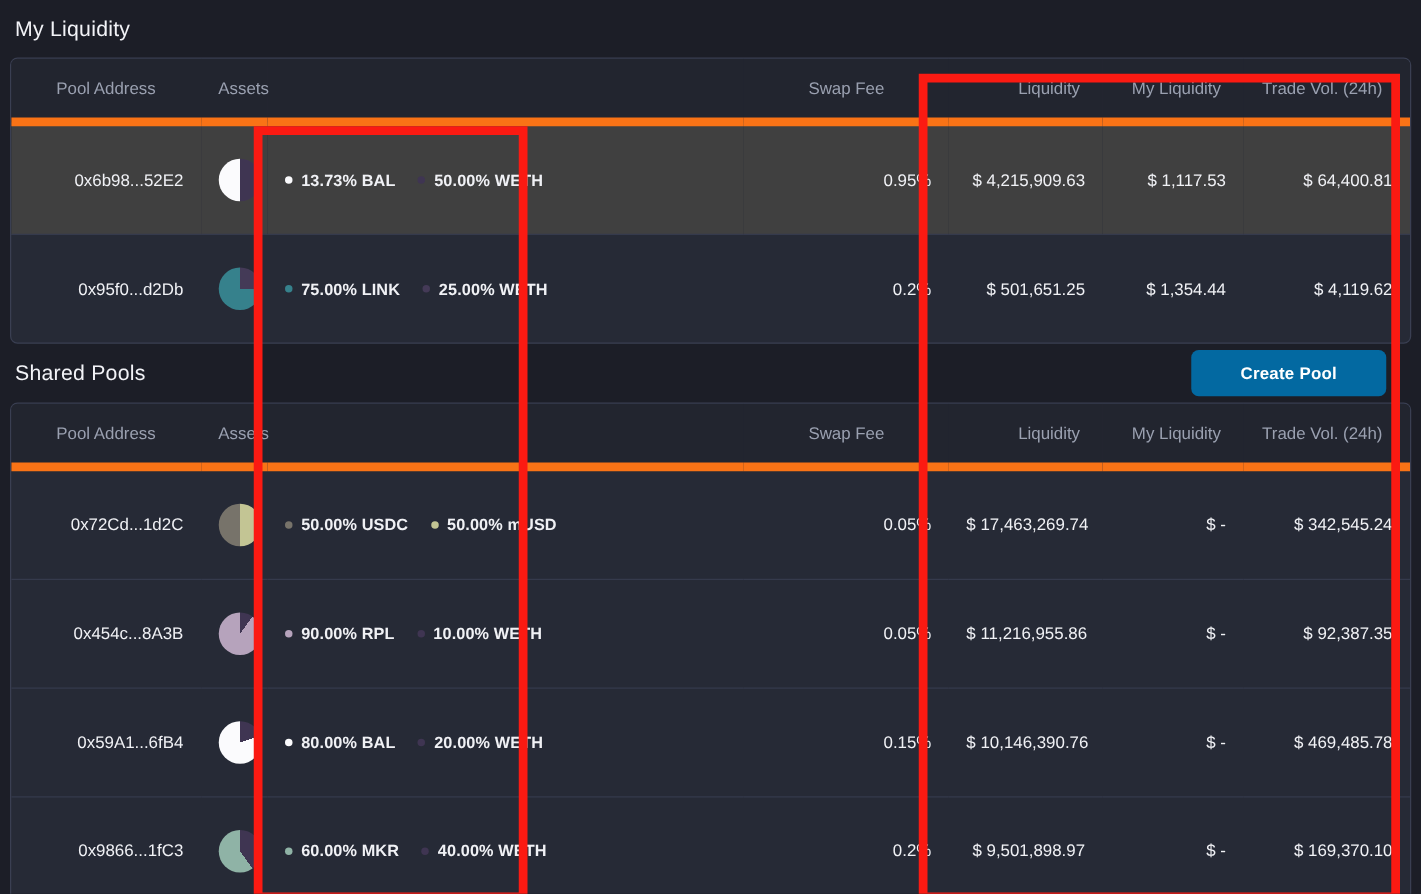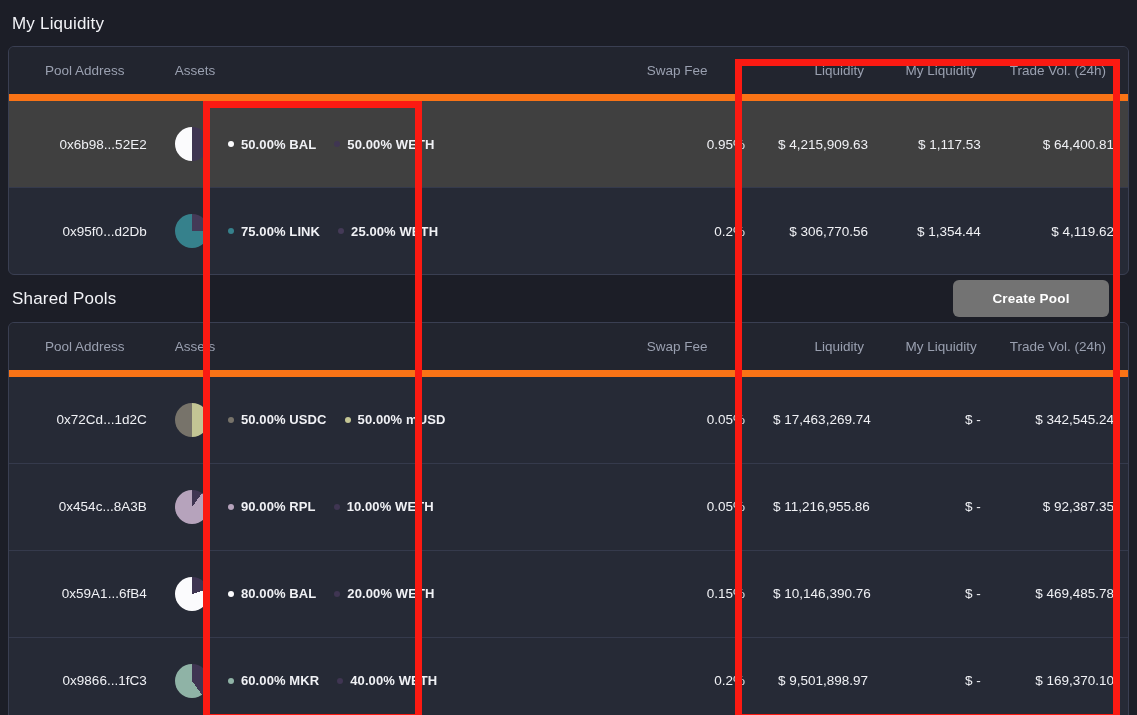--- a/index.html
+++ b/index.html
@@ -32,21 +32,21 @@
   }
 
   .section-head {
     display: flex;
     align-items: center;
     justify-content: space-between;
     padding-right: 20px;
   }
 
   .create-pool-btn {
-    background: #737373;
+    background: #0369a1;
     color: #ffffff;
     border: none;
     border-radius: 6px;
     font-family: "Liberation Sans", sans-serif;
     font-size: 13.5px;
     font-weight: 700;
     letter-spacing: .2px;
     padding: 11px 26px;
     min-width: 156px;
     cursor: pointer;
@@ -169,21 +169,21 @@
       <tbody id="my-liquidity-body">
           <tr class="row-highlight">
             <td class="col-addr">0x6b98...52E2</td>
             <td class="col-pie">
               <div class="pie" style="background: conic-gradient(rgb(63, 53, 82) 0%, rgb(63, 53, 82) 50%, rgb(251, 251, 253) 50%, rgb(251, 251, 253) 100%);"></div>
             </td>
             <td class="col-assets">
               <div class="assets-wrap">
                 <span class="asset-chip">
                   <span class="asset-dot" style="background: rgb(251, 251, 253);"></span>
-                  <span>50.00% BAL</span>
+                  <span>13.73% BAL</span>
                 </span>
                 <span class="asset-chip">
                   <span class="asset-dot" style="background: rgb(63, 53, 82);"></span>
                   <span>50.00% WETH</span>
                 </span>
               </div>
             </td>
             <td class="col-fee">0.95%</td>
             <td class="col-liq">$ 4,215,909.63</td>
             <td class="col-myliq">$ 1,117.53</td>
@@ -200,21 +200,21 @@
                   <span class="asset-dot" style="background: rgb(54, 129, 140);"></span>
                   <span>75.00% LINK</span>
                 </span>
                 <span class="asset-chip">
                   <span class="asset-dot" style="background: rgb(68, 58, 87);"></span>
                   <span>25.00% WETH</span>
                 </span>
               </div>
             </td>
             <td class="col-fee">0.2%</td>
-            <td class="col-liq">$ 306,770.56</td>
+            <td class="col-liq">$ 501,651.25</td>
             <td class="col-myliq">$ 1,354.44</td>
             <td class="col-vol">$ 4,119.62</td>
           </tr>
         </tbody>
     </table>
   </div>
 
   <div class="section-head">
     <h2 class="section-title">Shared Pools</h2>
     <button class="create-pool-btn">Create Pool</button>

